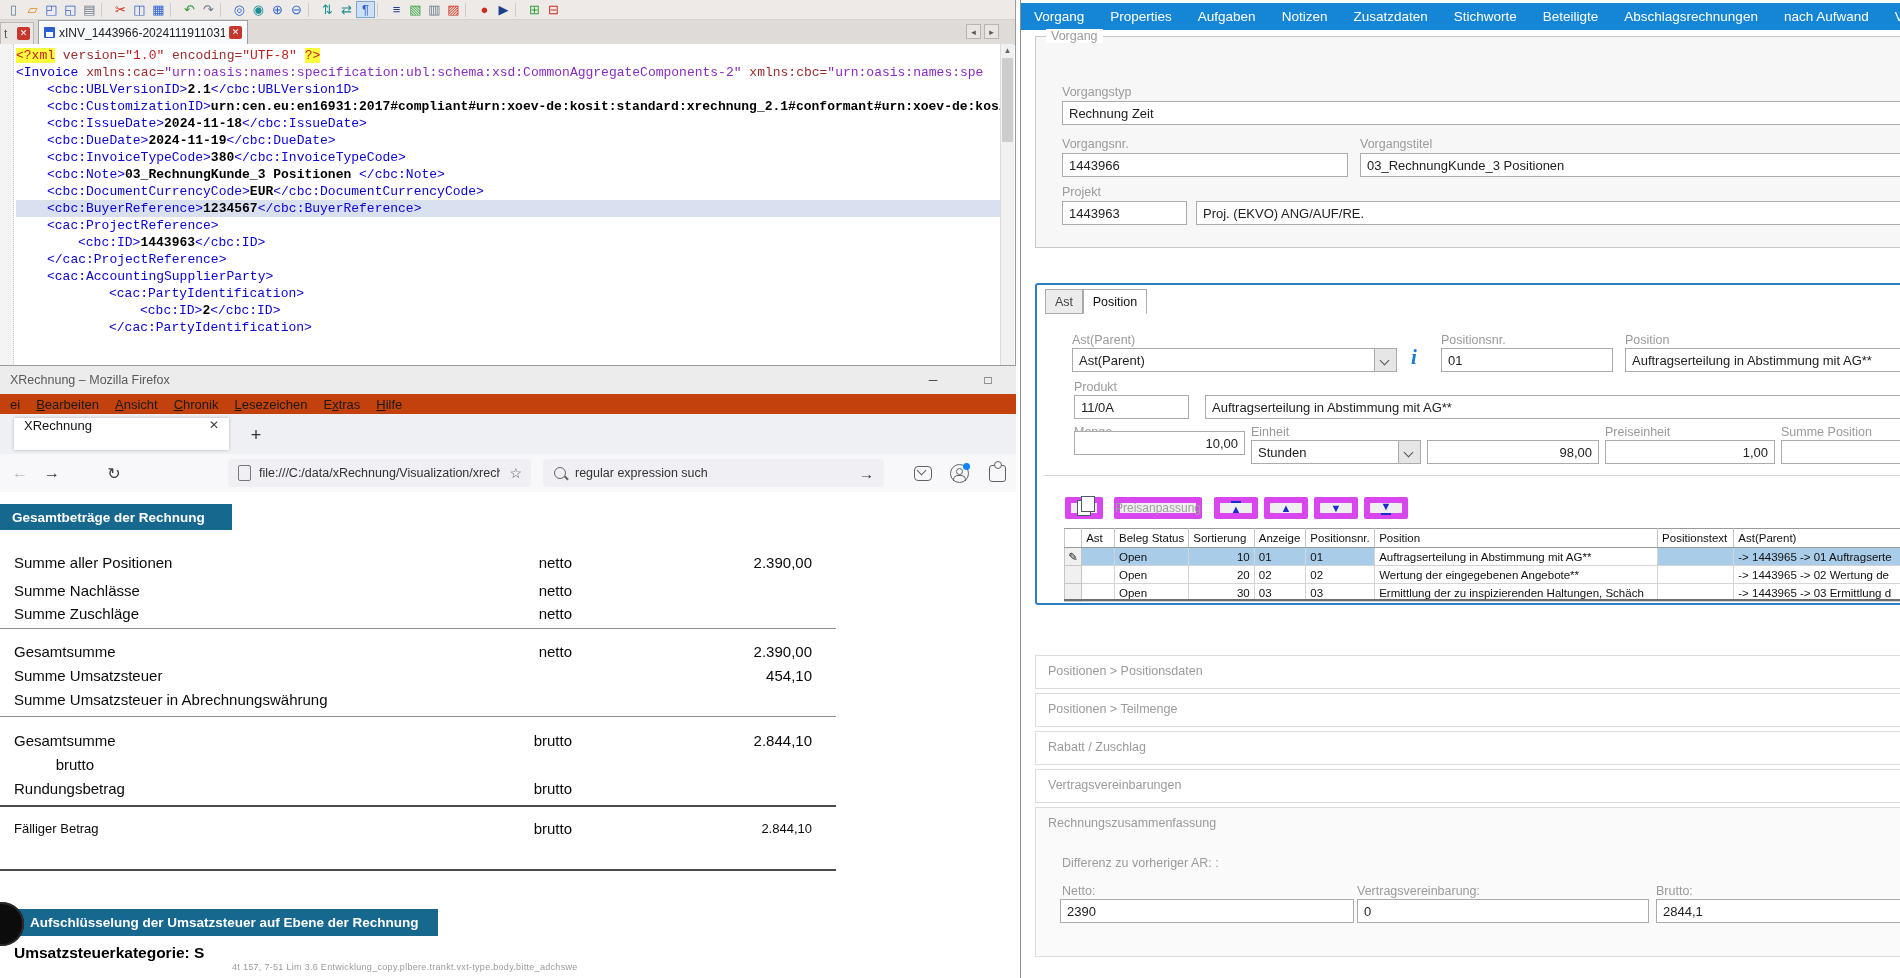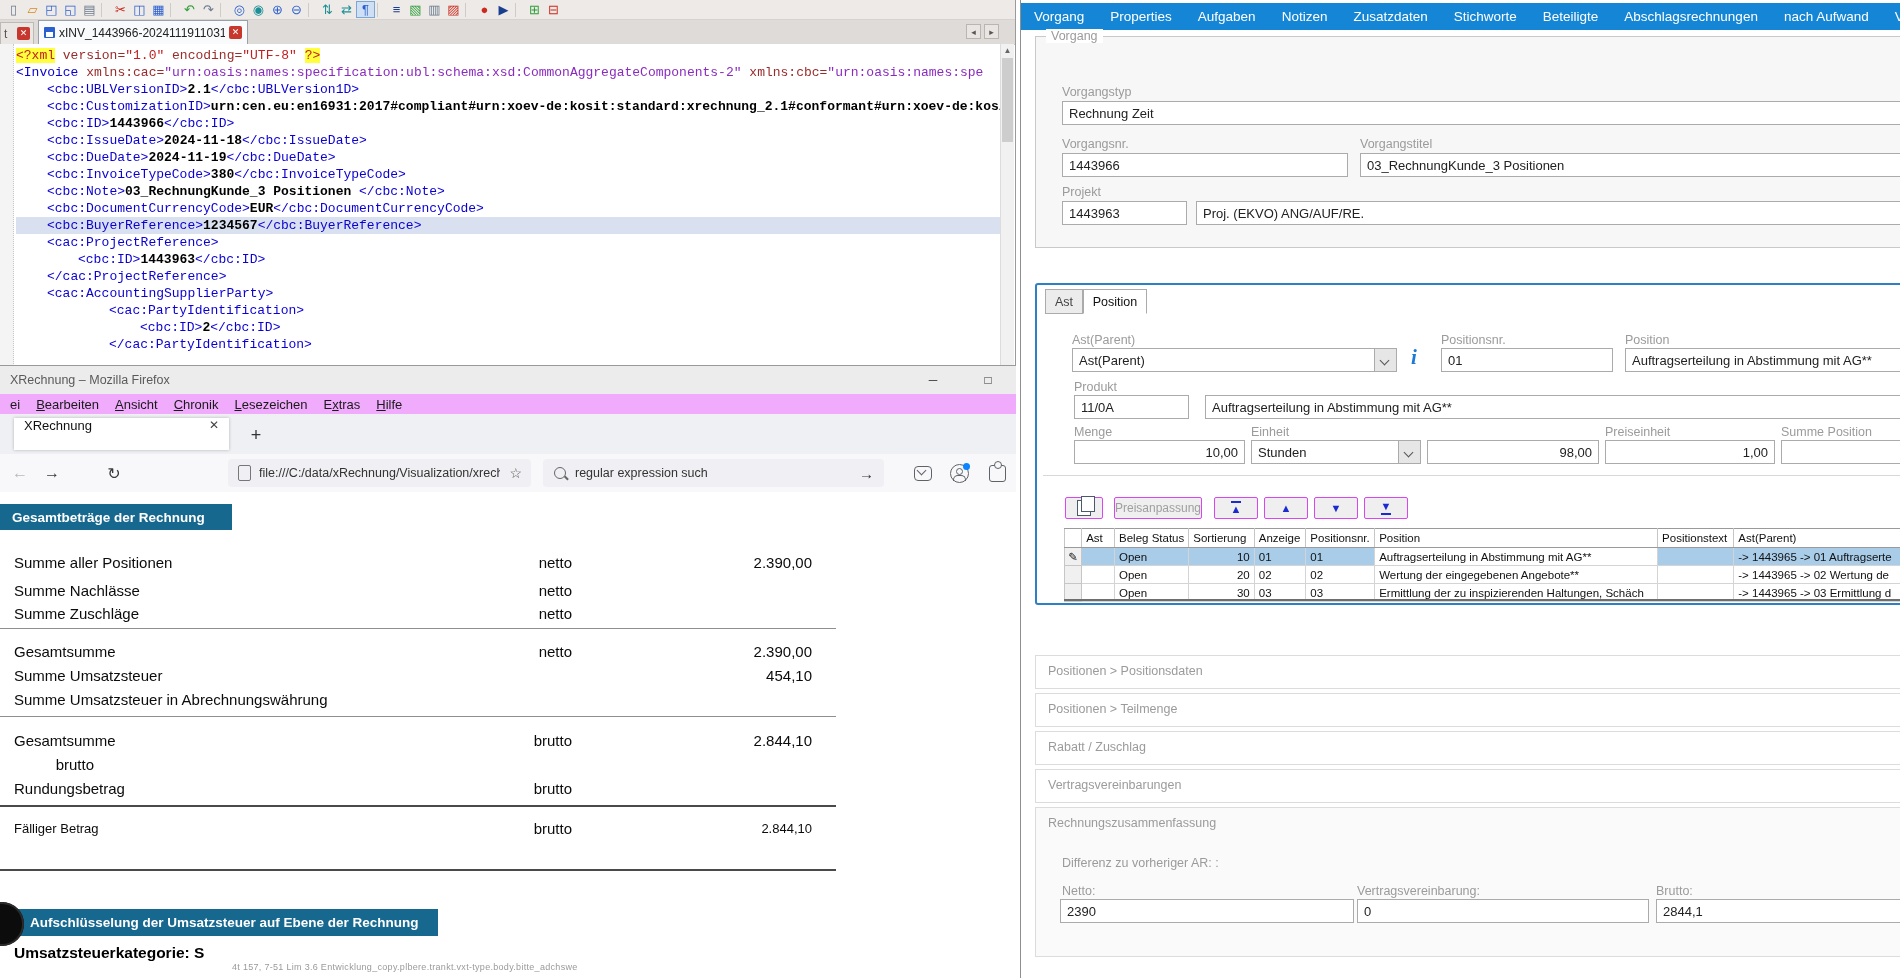--- a/index.html
+++ b/index.html
@@ -26,21 +26,21 @@
   .xline.hl{background:#d9e0ef;}
   .tk-t{color:#0a00d2;} .tk-a{color:#9a2b2b;} .tk-v{color:#8a2bbf;} .tk-x{color:#000;font-weight:bold;}
   .tk-d{background:#ffff3d;color:#c22020;} .tk-r{color:#c22020;}
   #npp-vscroll{position:absolute;right:1px;top:44px;width:13px;height:322px;background:#f1f1f1;border-left:1px solid #dcdcdc;}
   #npp-vscroll .arr{display:block;text-align:center;font-size:8px;color:#666;height:13px;line-height:13px;}
   #npp-vscroll .thumb{position:absolute;left:1px;right:1px;top:14px;height:84px;background:#cdcdcd;}
   
   #ffx{position:absolute;left:0;top:365px;width:1016px;height:613px;background:#fff;border-top:1px solid #999;box-sizing:border-box;}
   #ffx-title{position:absolute;left:0;top:0;width:100%;height:28px;background:#ececec;font-size:12.5px;color:#5a5a5a;display:flex;align-items:center;padding-left:10px;box-sizing:border-box;}
   .wbtn{position:absolute;top:0;width:44px;height:28px;display:flex;align-items:center;justify-content:center;font-size:12px;color:#333;}
-  #ffx-menu{position:absolute;left:0;top:28px;width:100%;height:20px;background:#f0abfc;display:flex;align-items:center;font-size:13px;color:#1a1a1a;padding-left:2px;box-sizing:border-box;margin:0;}
+  #ffx-menu{position:absolute;left:0;top:28px;width:100%;height:20px;background:#c2410c;display:flex;align-items:center;font-size:13px;color:#1a1a1a;padding-left:2px;box-sizing:border-box;margin:0;}
   .menu-item{padding:0 8px;}
   .tk-u{text-decoration:underline;} .tk-n{}
   #ffx-tabbar{position:absolute;left:0;top:48px;width:100%;height:40px;background:#eef0f4;}
   #ffx-tab{position:absolute;left:14px;top:4px;width:215px;height:32px;background:#fff;border-radius:0;box-shadow:0 0 3px rgba(0,0,0,.25);font-size:13px;color:#111;display:flex;align-items:flex-start;padding:0 10px;box-sizing:border-box;}
   #ffx-tab .x{margin-left:auto;color:#444;font-size:12px;}
   #ffx-newtab{position:absolute;left:243px;top:8px;width:26px;height:26px;font-size:18px;color:#333;display:flex;align-items:center;justify-content:center;}
   #ffx-nav{position:absolute;left:0;top:88px;width:100%;height:38px;background:#f8f8fa;border-bottom:1px solid #e1e1e5;}
   .navico{position:absolute;top:0;height:38px;display:flex;align-items:center;justify-content:center;font-size:16px;}
   .pill{position:absolute;top:5px;height:28px;background:#f0f0f4;border-radius:4px;display:flex;align-items:center;font-size:12.5px;color:#333;box-sizing:border-box;}
   .doc-ico{width:11px;height:14px;border:1.3px solid #777;border-radius:2px;margin:0 8px 0 10px;flex:0 0 auto;}
@@ -82,21 +82,21 @@
   .combo{position:absolute;height:24px;border:1px solid #ababab;background:#fff;font-size:13px;color:#222;display:flex;align-items:center;padding-left:6px;box-sizing:border-box;}
   .combo .cbtn{margin-left:auto;width:21px;height:100%;background:#e6e6e6;border-left:1px solid #ababab;position:relative;}
   .combo .cbtn:after{content:"";position:absolute;left:6px;top:8px;width:6px;height:6px;border-right:1.5px solid #555;border-bottom:1.5px solid #555;transform:rotate(45deg);}
   #erp-vorgang{position:absolute;left:14px;top:36px;width:890px;height:212px;background:#f7f7f7;border:1px solid #c9c9c9;box-sizing:border-box;}
   #erp-panel{position:absolute;left:14px;top:283px;width:890px;height:322px;background:#fff;border:2px solid #2f80c3;border-radius:3px;box-sizing:border-box;}
   .ptab{position:absolute;top:4px;height:25px;font-size:12.5px;display:flex;align-items:center;justify-content:center;border:1px solid #ababab;box-sizing:border-box;}
   .ptab.inactive{background:#ececec;color:#444;}
   .ptab.active{background:#fff;color:#111;border-bottom:1px solid #fff;}
   .info-i{position:absolute;color:#1a7ad4;font-family:"Liberation Serif",serif;font-weight:bold;font-style:italic;font-size:21px;}
   .pdivider{position:absolute;left:6px;right:6px;border-top:1px solid #d8d8d8;}
-  .toolbtn{position:absolute;height:22px;background:#efefef;border:1px solid #d946ef;border-radius:2px;display:flex;align-items:center;justify-content:center;font-size:12px;color:#9f9f9f;box-sizing:border-box;}
+  .toolbtn{position:absolute;height:22px;background:#efefef;border:6px solid #d946ef;border-radius:2px;display:flex;align-items:center;justify-content:center;font-size:12px;color:#9f9f9f;box-sizing:border-box;}
   .toolbtn .mv{color:#1b2bd0;font-size:11px;line-height:11px;}
   .toolbtn .bar-top{border-top:2px solid #1b2bd0;padding-top:1px;}
   .toolbtn .bar-bot{border-bottom:2px solid #1b2bd0;padding-bottom:1px;}
   .copyico{width:12px;height:14px;border:1.4px solid #4a5a6a;background:#fff;position:relative;}
   .copyico:after{content:"";position:absolute;left:3px;top:-5px;width:12px;height:14px;border:1.4px solid #4a5a6a;background:#fff;}
   #ptable{position:absolute;left:27px;top:243px;border-collapse:collapse;table-layout:fixed;font-size:11.5px;color:#111;}
   #ptable th{font-weight:normal;text-align:left;border:1px solid #c6c6c6;border-top:1px solid #9a9a9a;border-bottom:1px solid #9a9a9a;padding:1px 4px;height:16px;white-space:nowrap;overflow:hidden;background:#fff;}
   #ptable td{border:1px solid #d4d4d4;padding:1px 4px;height:15px;white-space:nowrap;overflow:hidden;background:#fff;}
   #ptable td:first-child{background:#f0f0f0;border-color:#c6c6c6;text-align:center;padding:0;}
   #ptable tr.sel td{background:#a9cce9;}
@@ -163,21 +163,20 @@
     </span>
     <span class="tabscroll" style="right:34px">◂</span>
     <span class="tabscroll" style="right:16px">▸</span>
   </div>
   <div id="npp-xml">
 
   <div class="xline" style="padding-left: 0px;"><span class="tk-d">&lt;?xml</span><span class="tk-a"> version=</span><span class="tk-r">"1.0"</span><span class="tk-a"> encoding=</span><span class="tk-r">"UTF-8" </span><span class="tk-d">?&gt;</span></div>
       <div class="xline" style="padding-left: 0px;"><span class="tk-t">&lt;Invoice </span><span class="tk-a">xmlns:cac=</span><span class="tk-v">"urn:oasis:names:specification:ubl:schema:xsd:CommonAggregateComponents-2"</span><span class="tk-a"> xmlns:cbc=</span><span class="tk-v">"urn:oasis:names:spe</span></div>
       <div class="xline" style="padding-left: 31px;"><span class="tk-t">&lt;cbc:UBLVersionID&gt;</span><span class="tk-x">2.1</span><span class="tk-t">&lt;/cbc:UBLVersion1D&gt;</span></div>
       <div class="xline" style="padding-left: 31px;"><span class="tk-t">&lt;cbc:CustomizationID&gt;</span><span class="tk-x">urn:cen.eu:en16931:2017#compliant#urn:xoev-de:kosit:standard:xrechnung_2.1#conformant#urn:xoev-de:kosit</span></div>
-      <div class="xline" style="padding-left: 31px;"><span class="tk-t">&lt;cbc:ID&gt;</span><span class="tk-x">1443966</span><span class="tk-t">&lt;/cbc:ID&gt;</span></div>
       <div class="xline" style="padding-left: 31px;"><span class="tk-t">&lt;cbc:IssueDate&gt;</span><span class="tk-x">2024-11-18</span><span class="tk-t">&lt;/cbc:IssueDate&gt;</span></div>
       <div class="xline" style="padding-left: 31px;"><span class="tk-t">&lt;cbc:DueDate&gt;</span><span class="tk-x">2024-11-19</span><span class="tk-t">&lt;/cbc:DueDate&gt;</span></div>
       <div class="xline" style="padding-left: 31px;"><span class="tk-t">&lt;cbc:InvoiceTypeCode&gt;</span><span class="tk-x">380</span><span class="tk-t">&lt;/cbc:InvoiceTypeCode&gt;</span></div>
       <div class="xline" style="padding-left: 31px;"><span class="tk-t">&lt;cbc:Note&gt;</span><span class="tk-x">03_RechnungKunde_3 Positionen </span><span class="tk-t">&lt;/cbc:Note&gt;</span></div>
       <div class="xline" style="padding-left: 31px;"><span class="tk-t">&lt;cbc:DocumentCurrencyCode&gt;</span><span class="tk-x">EUR</span><span class="tk-t">&lt;/cbc:DocumentCurrencyCode&gt;</span></div>
       <div class="xline hl" style="padding-left: 31px;"><span class="tk-t">&lt;cbc:BuyerReference&gt;</span><span class="tk-x">1234567</span><span class="tk-t">&lt;/cbc:BuyerReference&gt;</span></div>
       <div class="xline" style="padding-left: 31px;"><span class="tk-t">&lt;cac:ProjectReference&gt;</span></div>
       <div class="xline" style="padding-left: 62px;"><span class="tk-t">&lt;cbc:ID&gt;</span><span class="tk-x">1443963</span><span class="tk-t">&lt;/cbc:ID&gt;</span></div>
       <div class="xline" style="padding-left: 31px;"><span class="tk-t">&lt;/cac:ProjectReference&gt;</span></div>
       <div class="xline" style="padding-left: 31px;"><span class="tk-t">&lt;cac:AccountingSupplierParty&gt;</span></div>
@@ -355,21 +354,21 @@
     <span class="elabel" style="left:404px;top:48px">Positionsnr.</span>
     <input class="einput" style="left: 404px; top: 63px; width: 172px;" value="01">
     <span class="elabel" style="left:588px;top:48px">Position</span>
     <input class="einput" style="left: 588px; top: 63px; width: 295px;" value="Auftragserteilung in Abstimmung mit AG**">
 
     <span class="elabel" style="left:37px;top:95px">Produkt</span>
     <input class="einput" style="left: 37px; top: 110px; width: 115px;" value="11/0A">
     <input class="einput" style="left: 168px; top: 110px; width: 715px;" value="Auftragserteilung in Abstimmung mit AG**">
 
     <span class="elabel" style="left:37px;top:140px">Menge</span>
-    <input class="einput num" style="left: 37px; top: 155px; width: 171px;" value="10,00">
+    <input class="einput num" style="left: 37px; top: 146px; width: 171px;" value="10,00">
     <span class="elabel" style="left:214px;top:140px">Einheit</span>
     <span class="combo" style="left:214px;top:155px;width:170px">
       <span>Stunden</span>
       <span class="cbtn"></span>
     </span>
     <span class="elabel" style="left:390px;top:155px">Preis</span>
     <input class="einput num" style="left: 390px; top: 155px; width: 172px;" value="98,00">
     <span class="elabel" style="left:568px;top:140px">Preiseinheit</span>
     <input class="einput num" style="left: 568px; top: 155px; width: 170px;" value="1,00">
     <span class="elabel" style="left:744px;top:140px">Summe Position</span>

